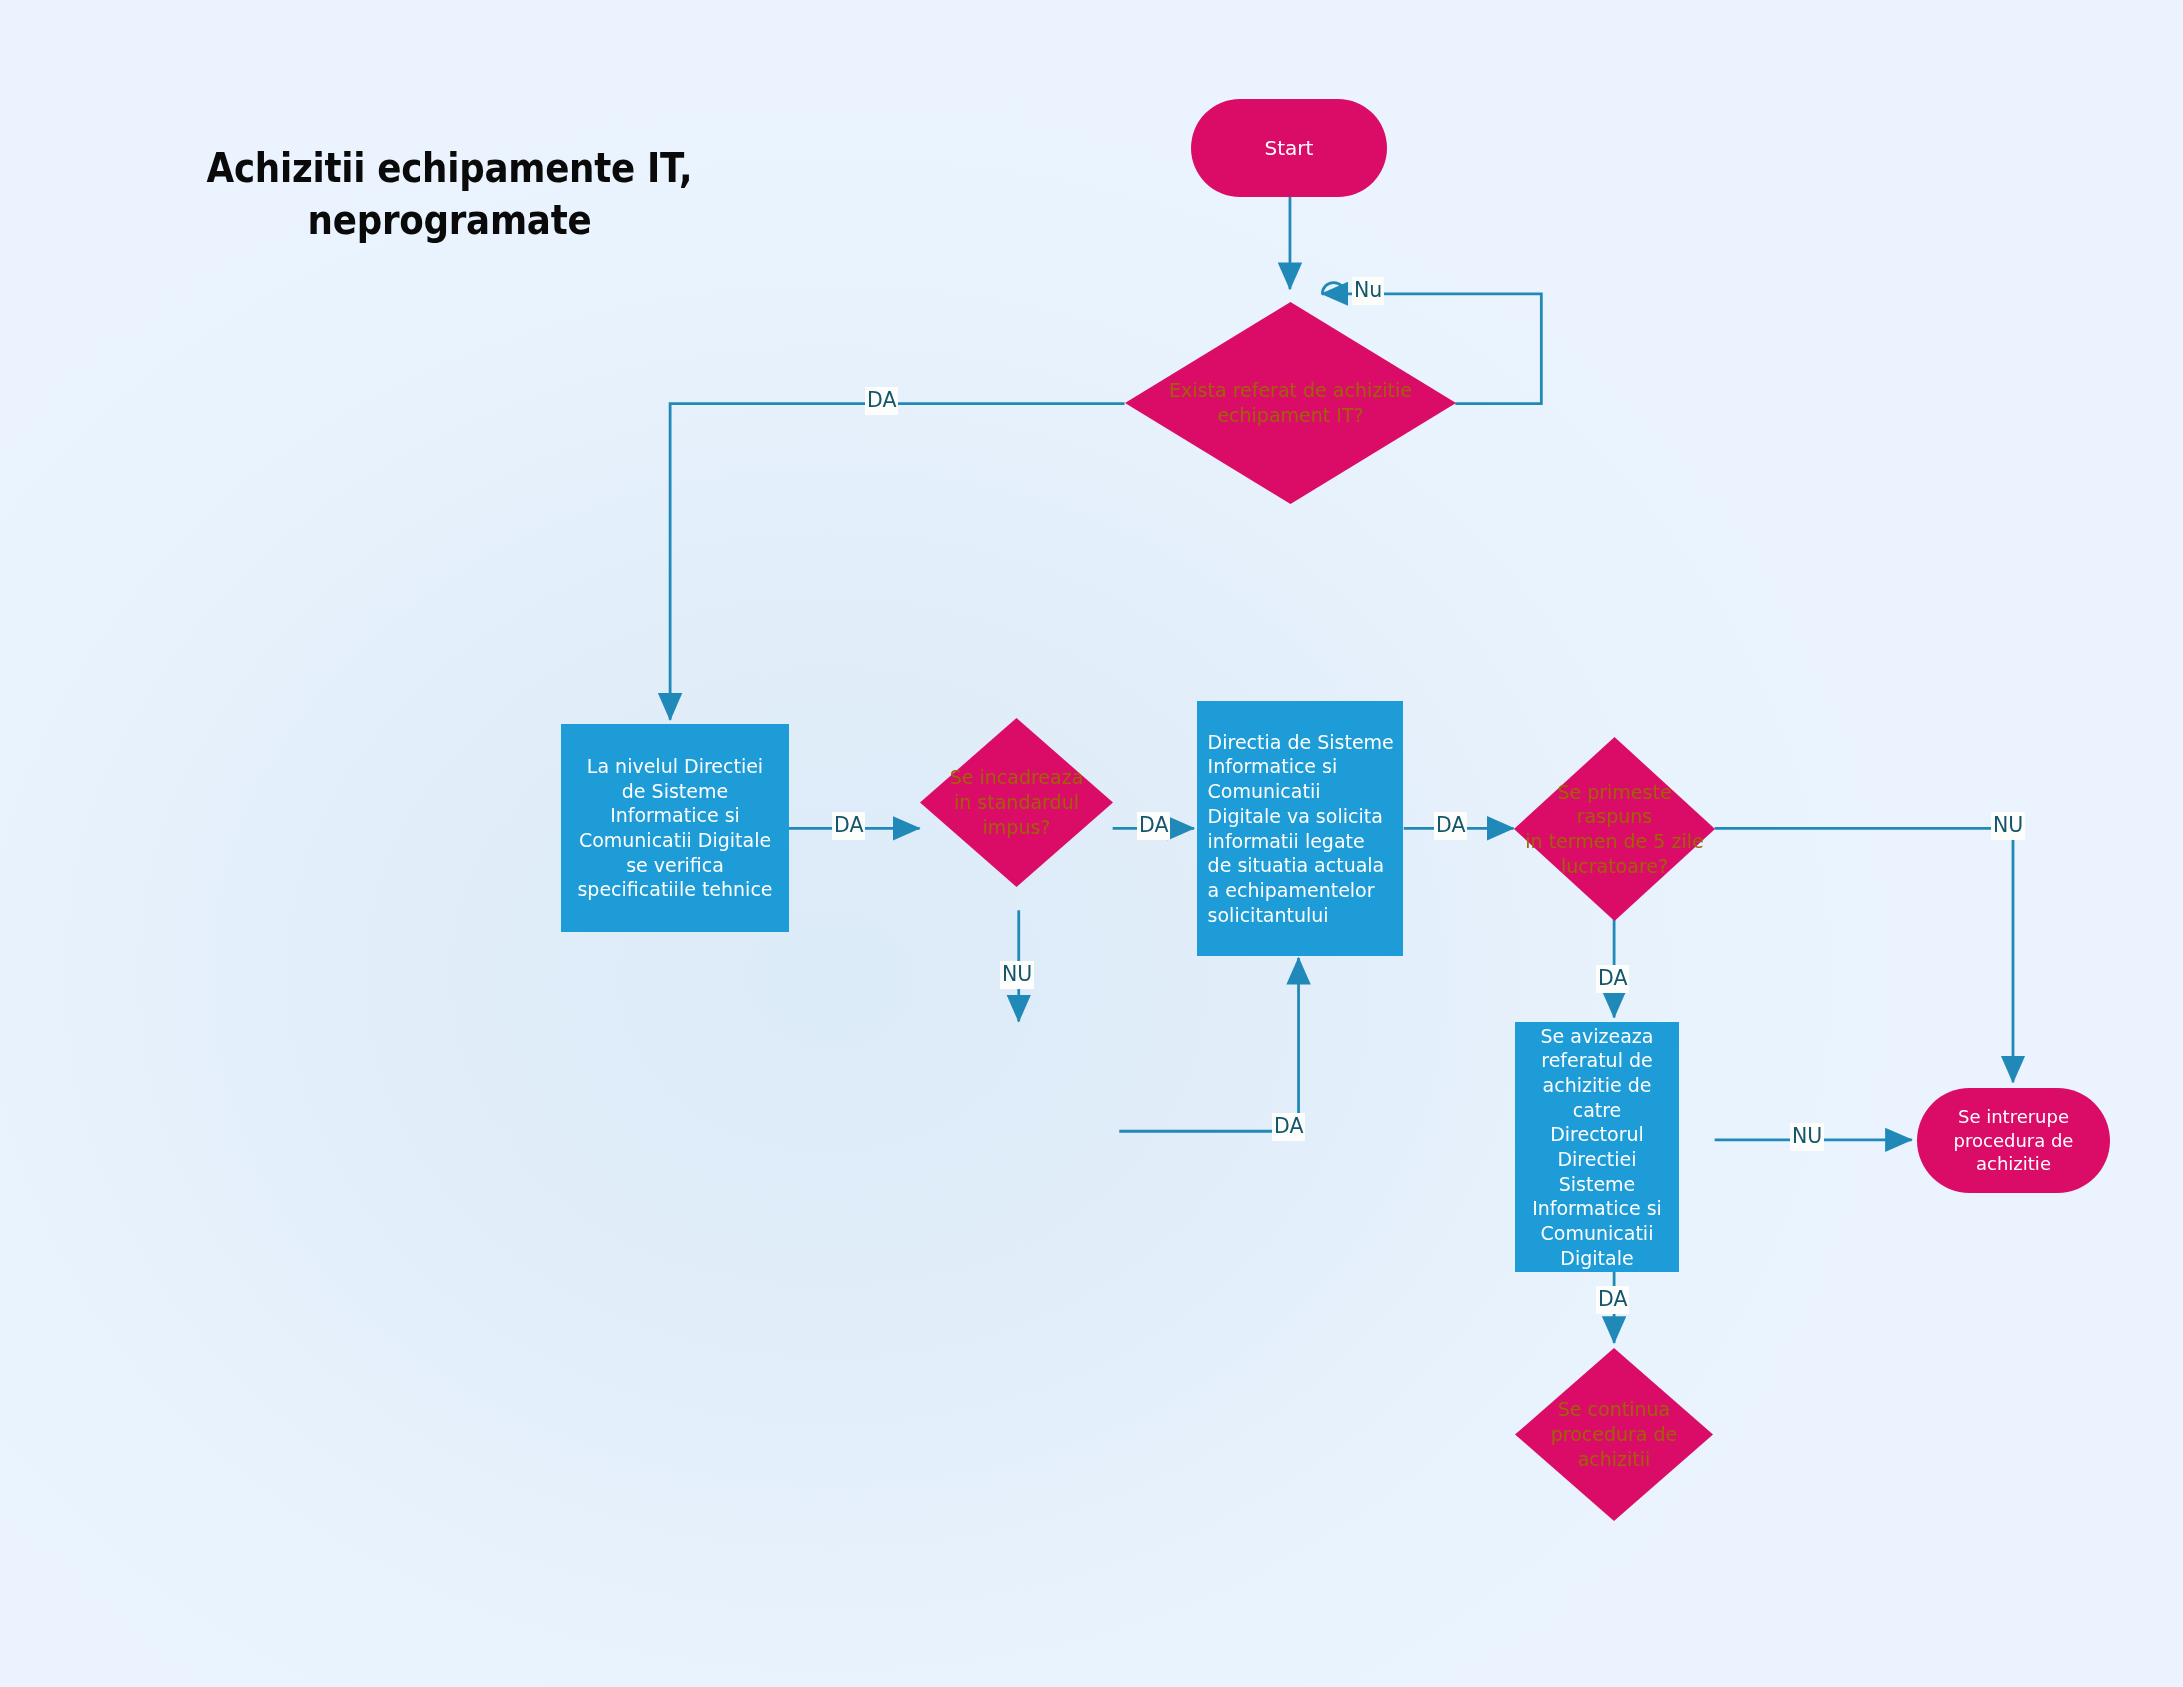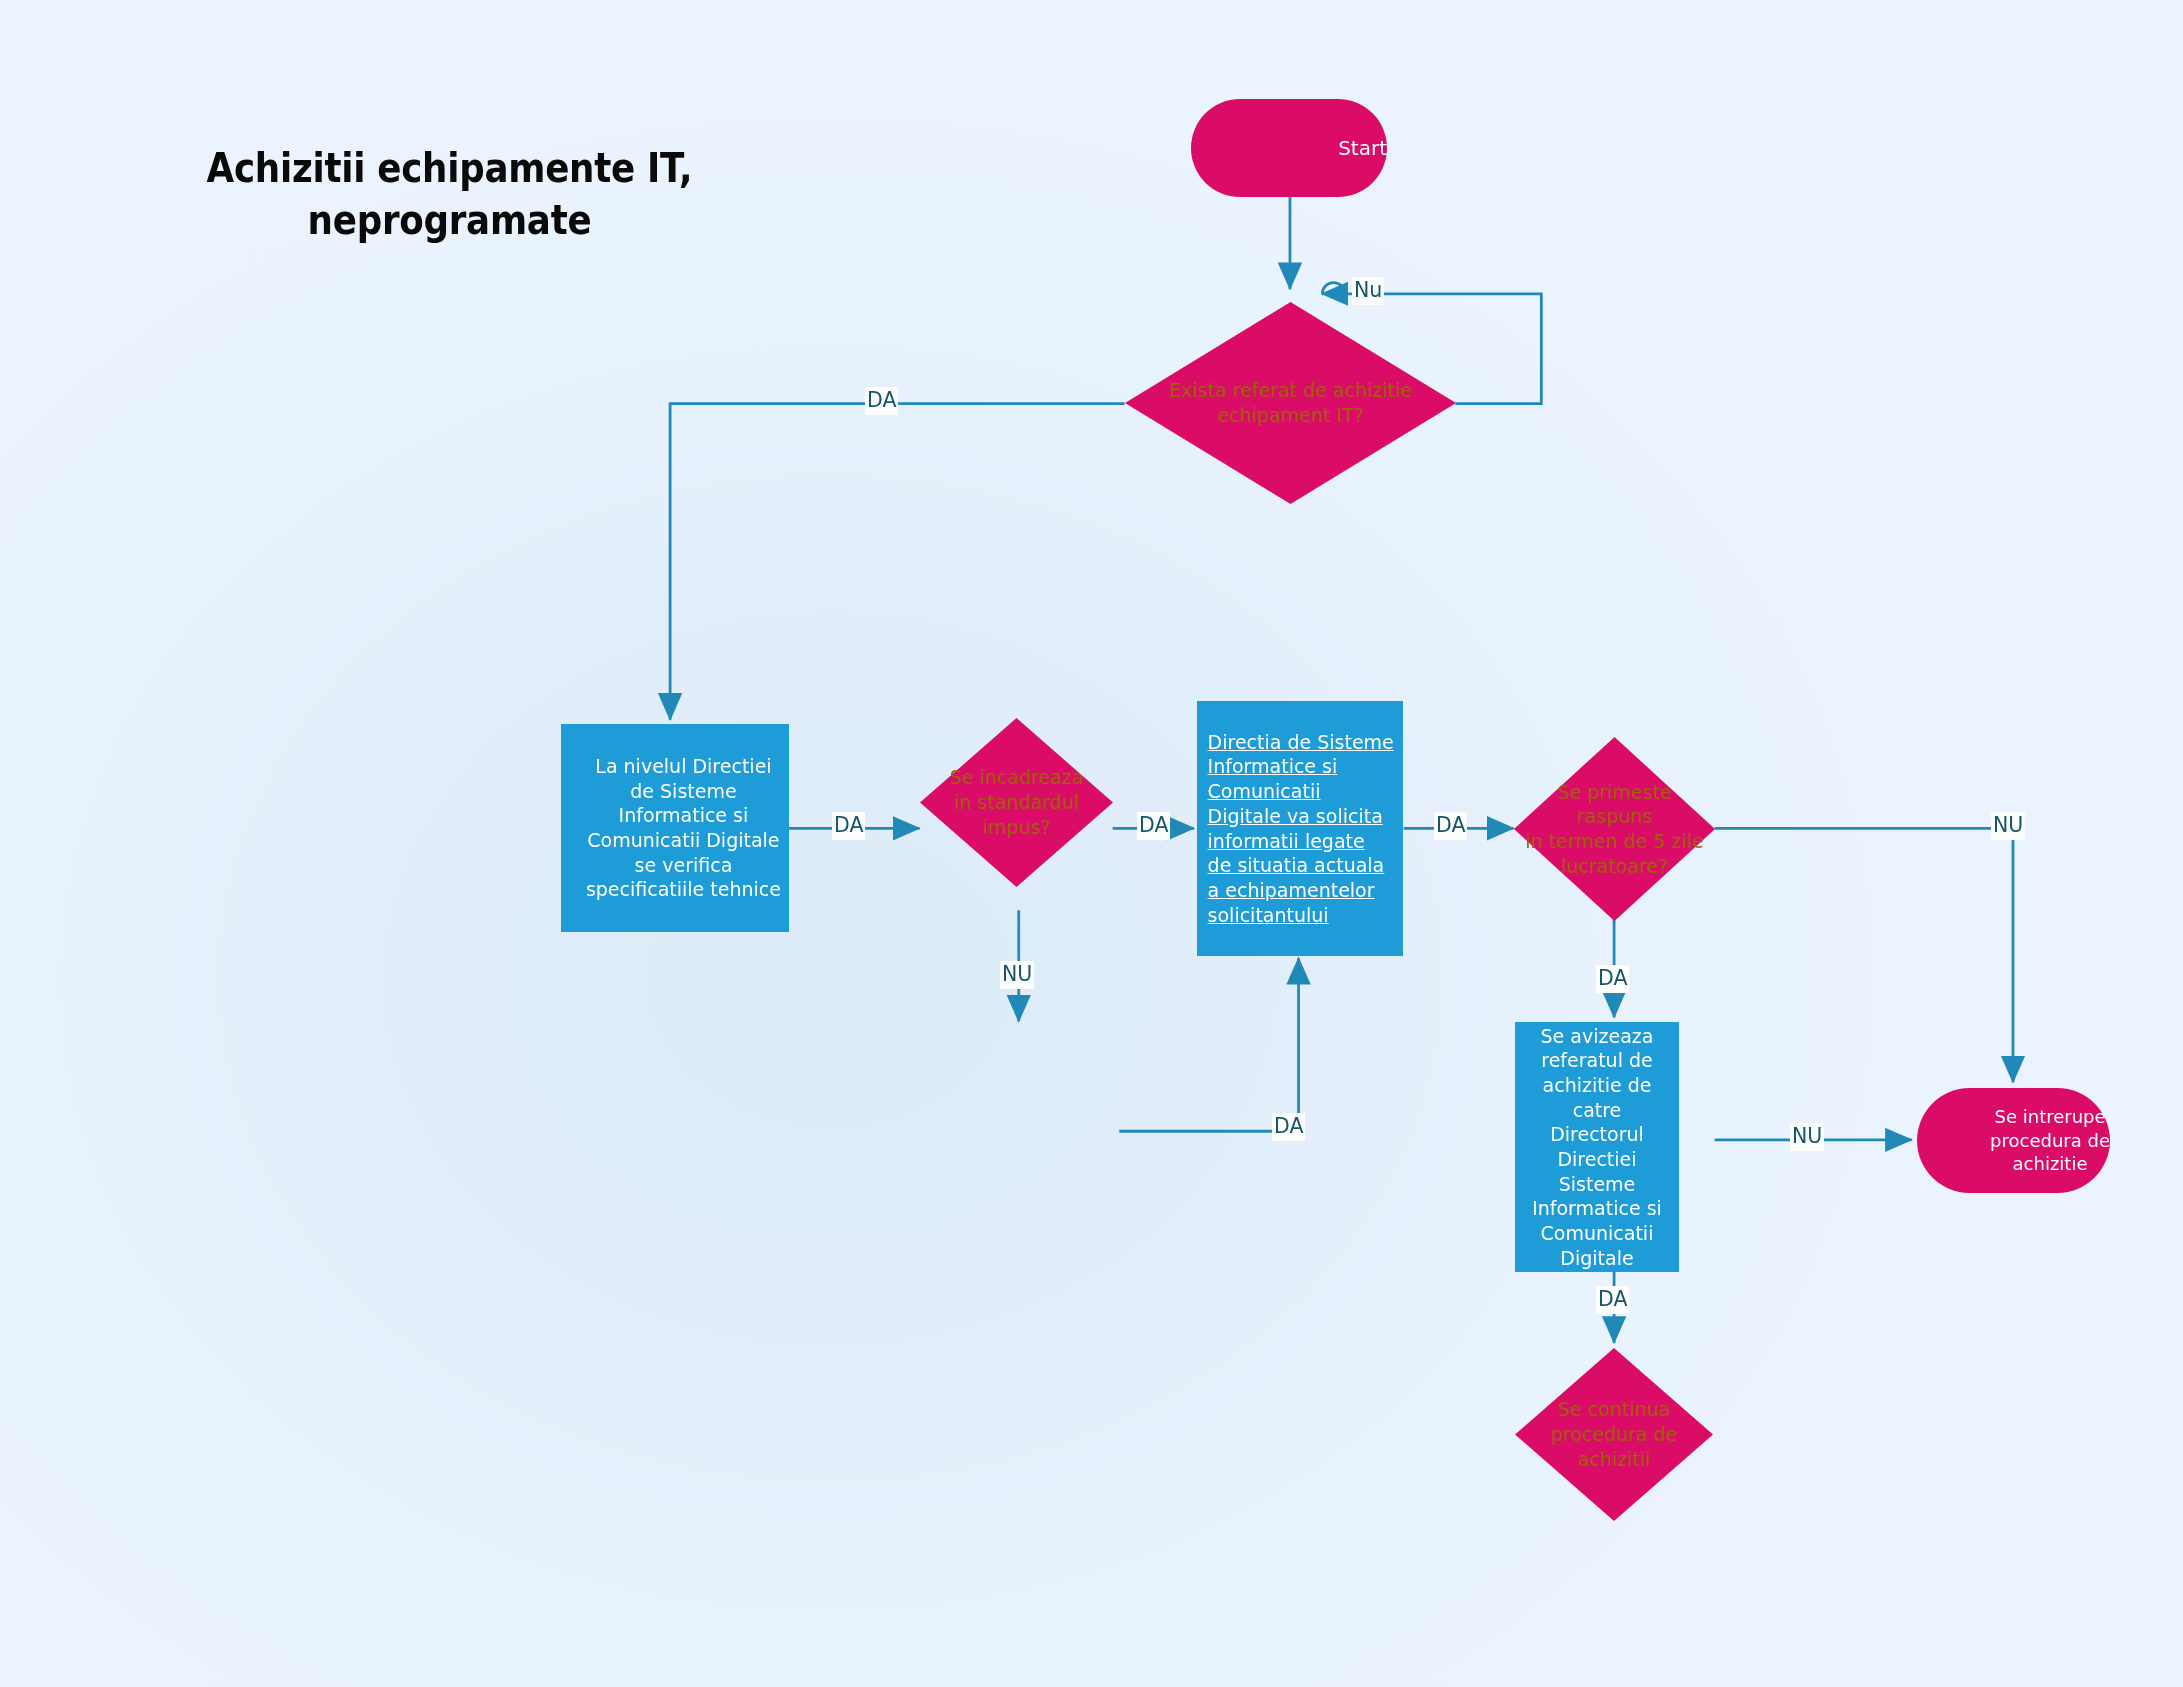--- a/index.html
+++ b/index.html
@@ -27,34 +27,34 @@
     line-height:1.28;
     text-align:center;
     white-space:pre-line;
     transform:scaleX(0.87);
     transform-origin:center center;
   }
 
   
   .node{
     position:absolute;
-    display:flex;align-items:center;justify-content:flex-end;
+    display:flex;align-items:center;justify-content:center;
     color:#ffffff;
     text-align:center;
     line-height:1.30;
     box-sizing:border-box;
   }
   .node span{display:block;white-space:pre-line;}
 
   .rect{
     background:#1e9cd7;
     font-size:19px;
     padding:6.6px 8px;
   }
-  .rect.leftal{justify-content:flex-start;text-align:left;padding-left:10.6px;text-decoration:underline;}
+  .rect.leftal{justify-content:flex-start;text-align:left;padding-left:10.6px;}
   .rect.leftal span{text-align:left;}
 
   .oval{
     background:#da0c68;
     border-radius:53px;
     font-size:20px;
   }
 
   .diamond-wrap{position:absolute;}
   .diamond-shape{

